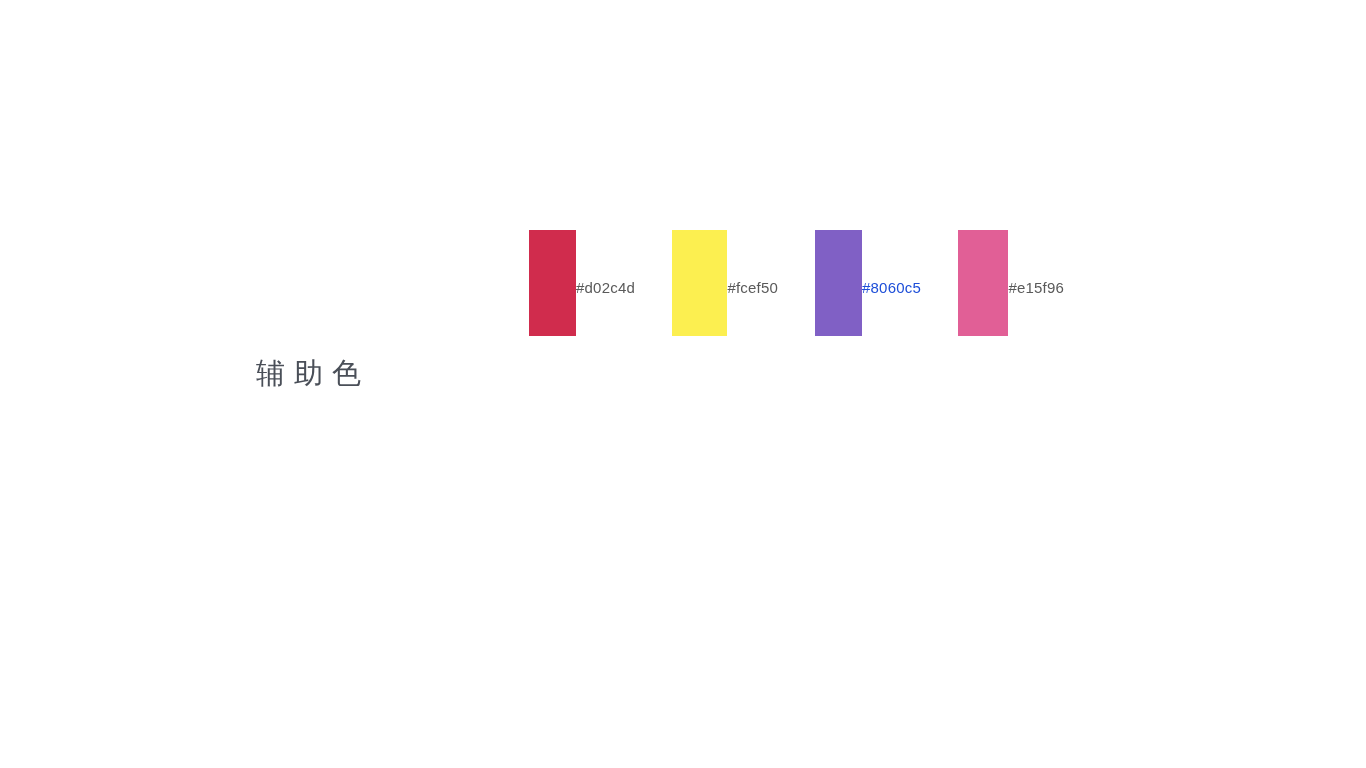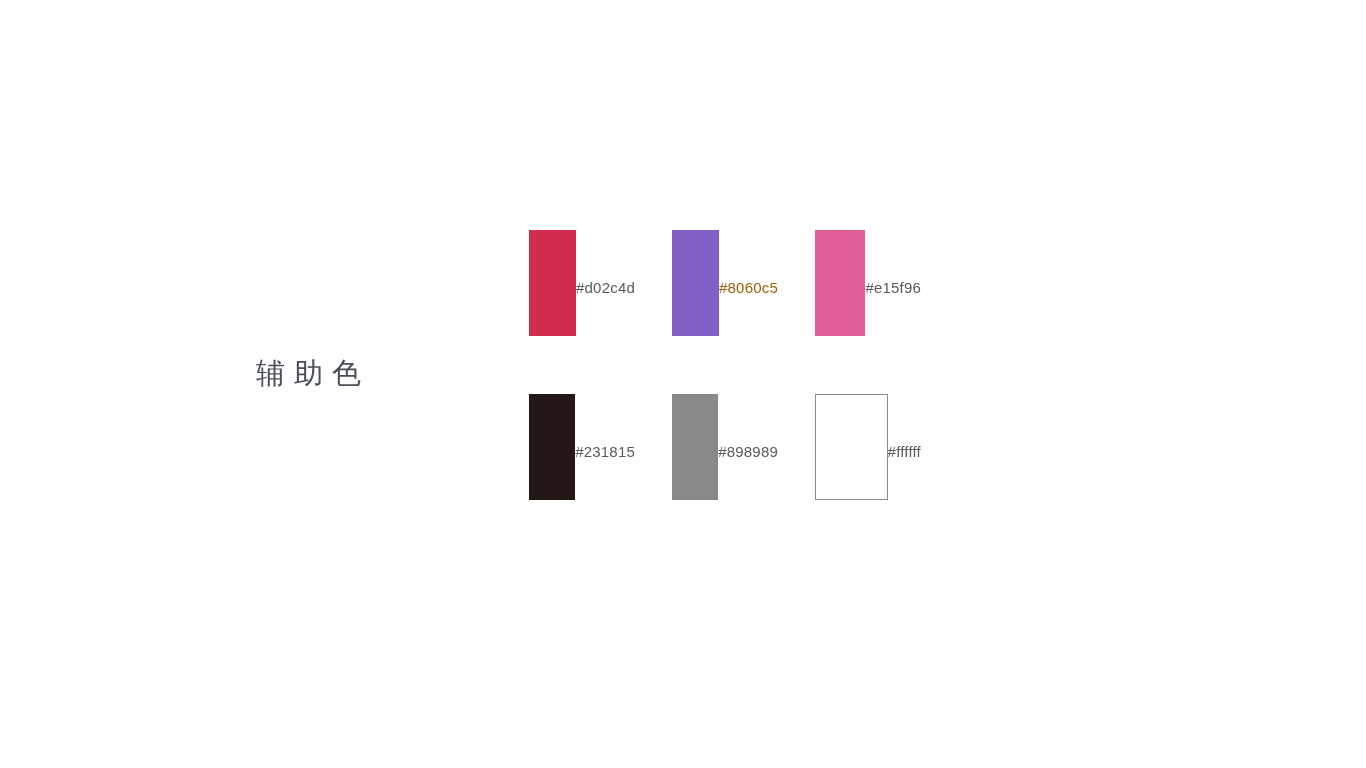--- a/index.html
+++ b/index.html
@@ -90,38 +90,28 @@
   <div class="section-title" style="color: rgb(74, 79, 88);">辅助色</div>
 
   <div class="swatch-grid">
 
     <div class="swatch-row">
       <div class="swatch-cell">
         <span class="swatch-chip" style="background-color: rgb(208, 44, 77);"></span>
         <span class="swatch-label" style="color: rgb(90, 90, 90);">#d02c4d</span>
       </div>
       <div class="swatch-cell">
+        <span class="swatch-chip" style="background-color: rgb(252, 239, 80);"></span>
+        <span class="swatch-label" style="color: rgb(90, 90, 90);">#fcef50</span>
+      </div>
+      <div class="swatch-cell">
         <span class="swatch-chip" style="background-color: rgb(128, 96, 197);"></span>
-        <span class="swatch-label" style="color: #a16207; text-align: center;">#8060c5</span>
+        <span class="swatch-label" style="color: #1d4ed8; text-align: center;">#8060c5</span>
       </div>
       <div class="swatch-cell">
         <span class="swatch-chip" style="background-color: rgb(225, 95, 150);"></span>
         <span class="swatch-label" style="color: rgb(90, 90, 90);">#e15f96</span>
       </div>
     </div>
 
-    <div class="swatch-row">
-      <div class="swatch-cell">
-        <span class="swatch-chip" style="background-color: rgb(35, 24, 21);"></span>
-        <span class="swatch-label" style="color: rgb(90, 90, 90);">#231815</span>
-      </div>
-      <div class="swatch-cell">
-        <span class="swatch-chip" style="background-color: rgb(137, 137, 137);"></span>
-        <span class="swatch-label" style="color: rgb(90, 90, 90);">#898989</span>
-      </div>
-      <div class="swatch-cell">
-        <span class="swatch-chip bordered" style="background-color: rgb(255, 255, 255); border-color: rgb(138, 138, 138);"></span>
-        <span class="swatch-label" style="color: rgb(90, 90, 90);">#ffffff</span>
-      </div>
-    </div>
 
   </div>
 </div>
 
 </body></html>

